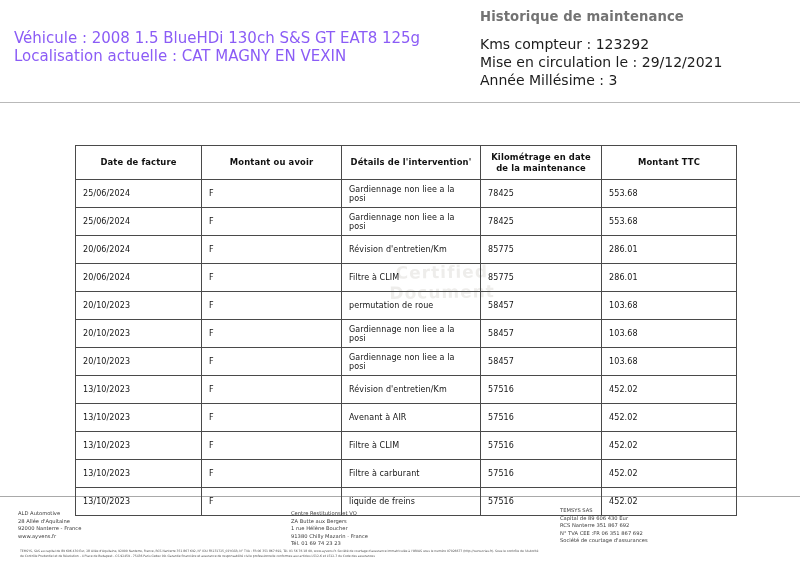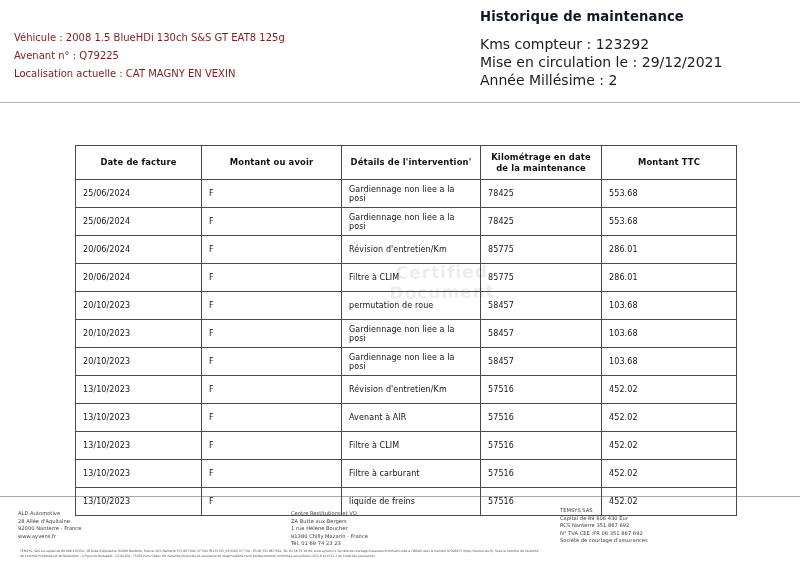--- a/index.html
+++ b/index.html
@@ -25,35 +25,35 @@
     width: 800px;
     height: 103px;
   }
   #header-left {
     position: absolute;
     left: 14px;
     top: 29px;
     width: 450px;
   }
   #header-left .hline {
-    font-size: 10px;
+    font-size: 15px;
     line-height: 18.2px;
-    color: #7f1d1d;
+    color: #8b5cf6;
     white-space: nowrap;
   }
   #header-right {
     position: absolute;
     left: 480px;
     top: 9px;
     width: 310px;
   }
   #doc-title {
     font-size: 13.2px;
     font-weight: bold;
-    color: #0f172a;
+    color: #737373;
     letter-spacing: 0.1px;
     margin-bottom: 11px;
     white-space: nowrap;
   }
   #header-right .hline {
     font-size: 14px;
     line-height: 18px;
     color: #1c1c1c;
     white-space: nowrap;
   }
@@ -168,29 +168,28 @@
   }
   #legal .lg-line { display: block; }
 </style>
 </head>
 <body>
 
 <div id="header">
 
   <div id="header-left">
     <div class="hline">Véhicule : 2008 1.5 BlueHDi 130ch S&amp;S GT EAT8 125g</div>
-    <div class="hline">Avenant n° : Q79225</div>
     <div class="hline">Localisation actuelle : CAT MAGNY EN VEXIN</div>
   </div>
 
   <div id="header-right">
     <div id="doc-title">Historique de maintenance</div>
     <div class="hline">Kms compteur : 123292</div>
     <div class="hline">Mise en circulation le : 29/12/2021</div>
-    <div class="hline">Année Millésime : 2</div>
+    <div class="hline">Année Millésime : 3</div>
   </div>
 
 </div>
 <div id="header-rule"></div>
 
 <div id="watermark">
   <div>Certified</div>
   <div>Document</div>
 </div>
 

